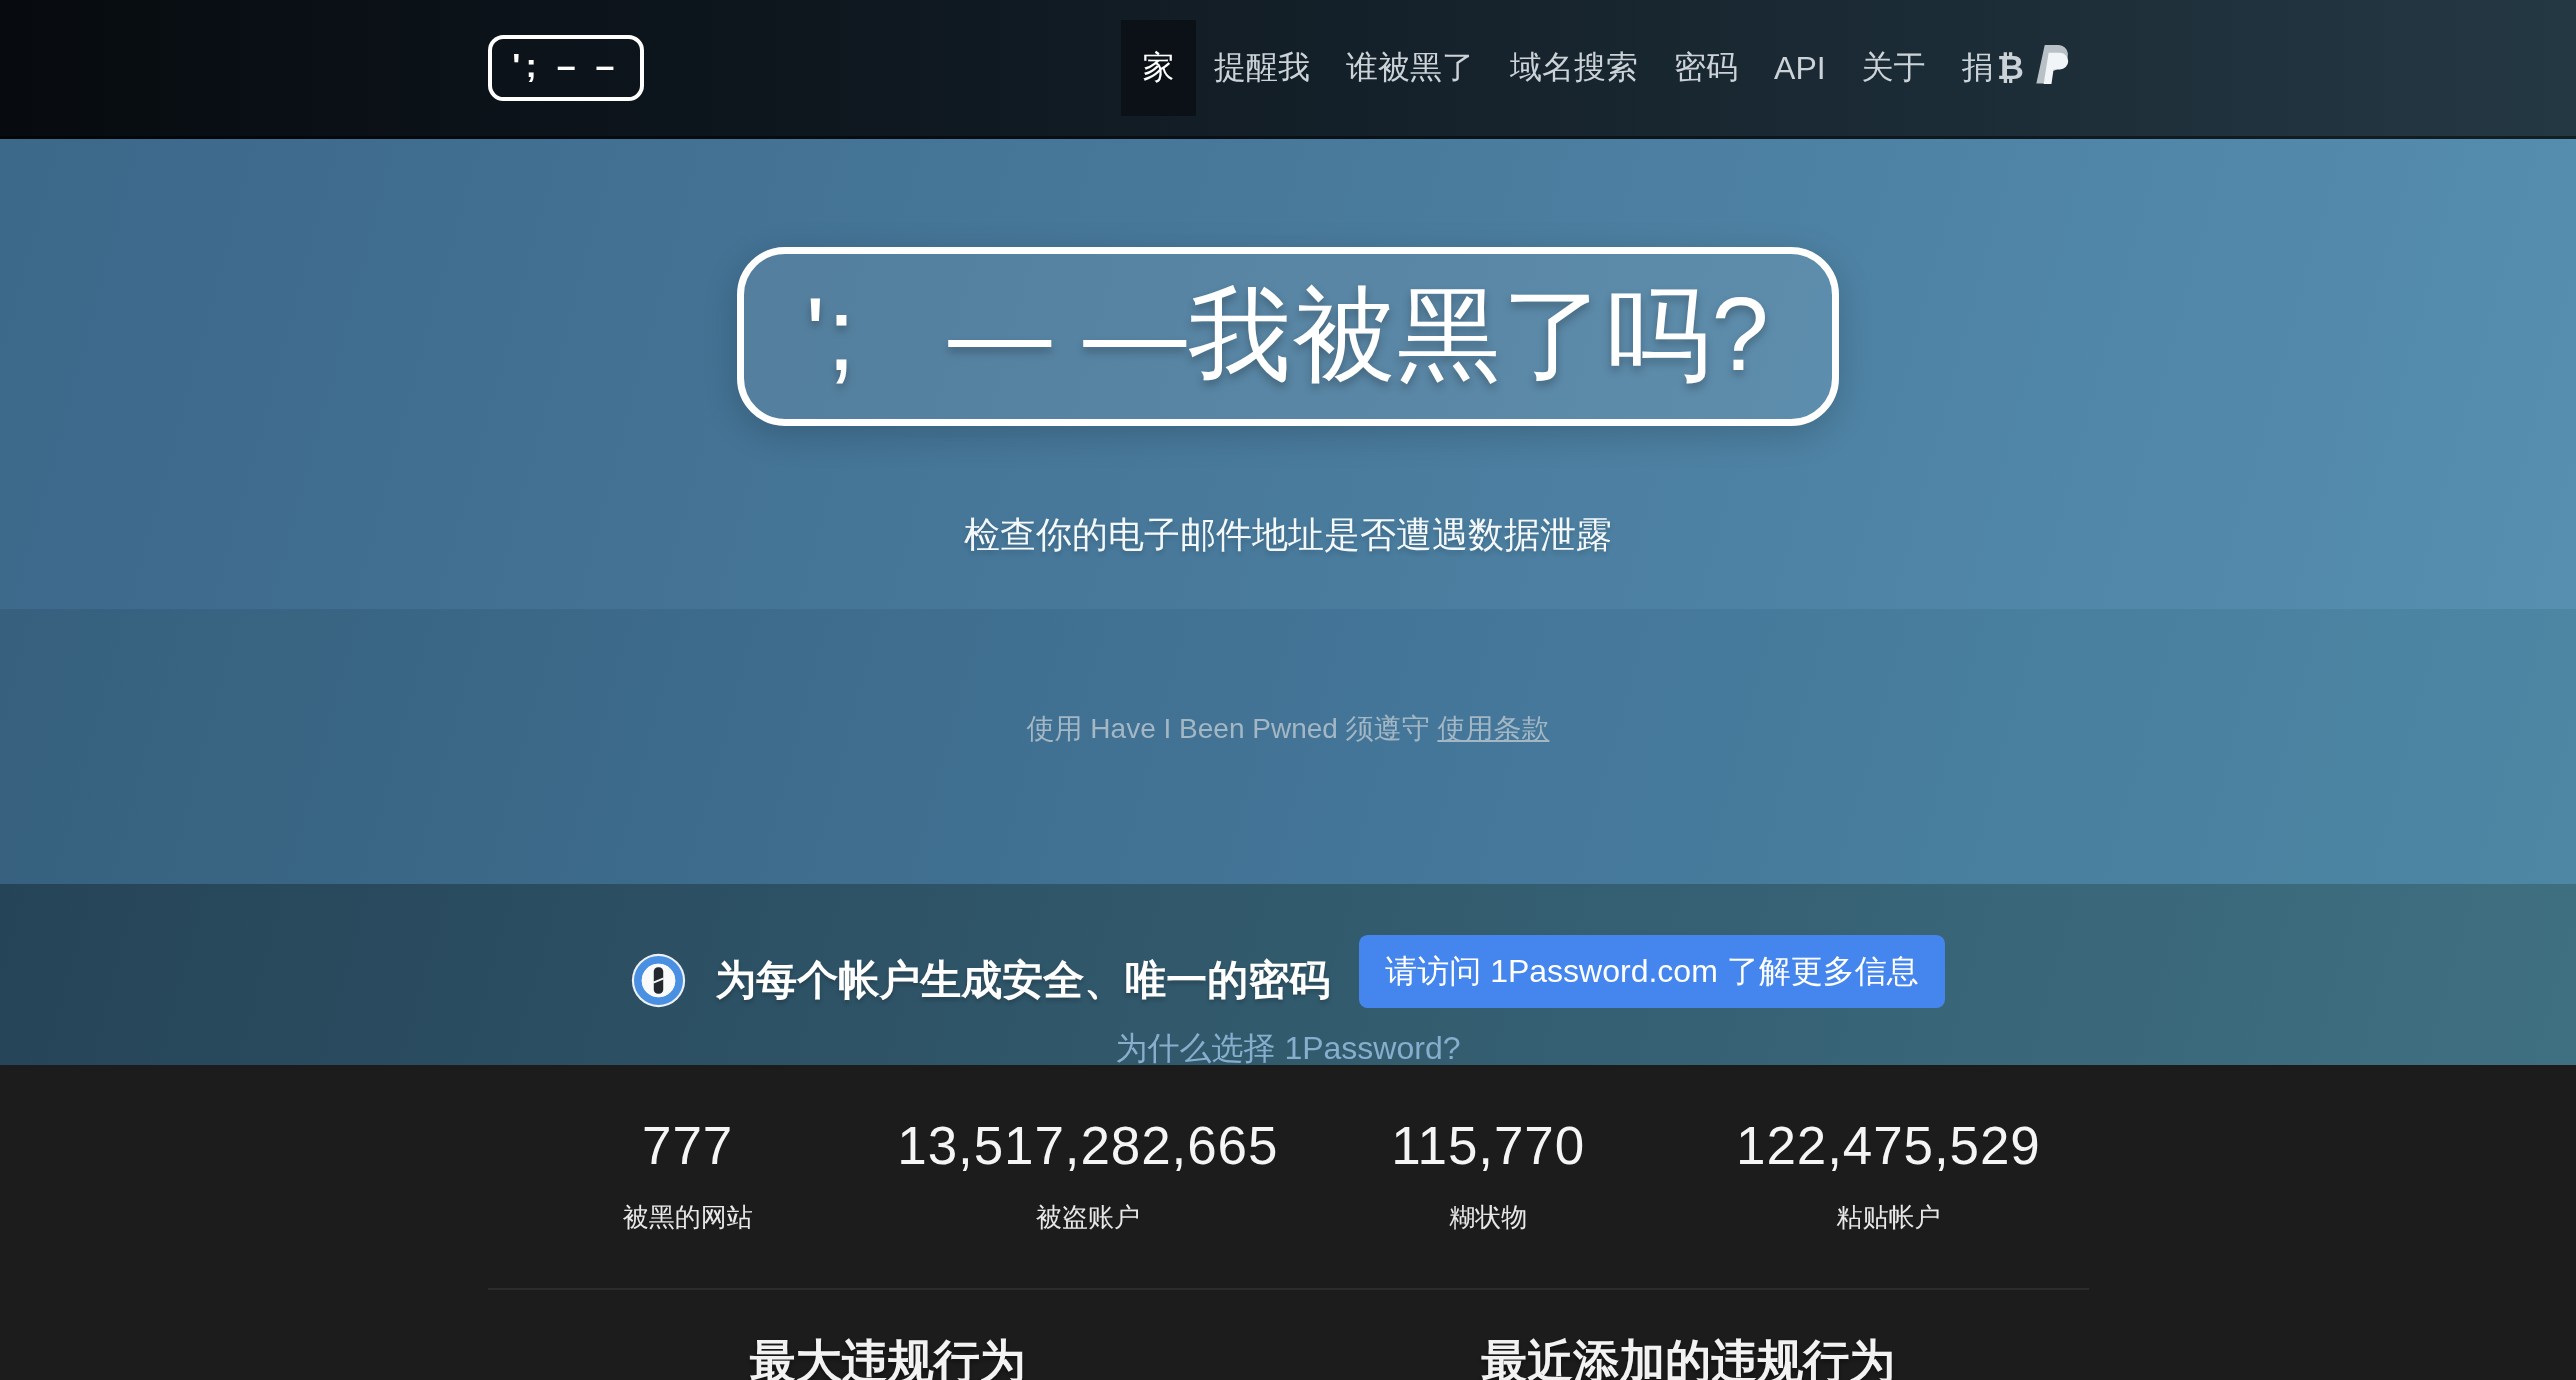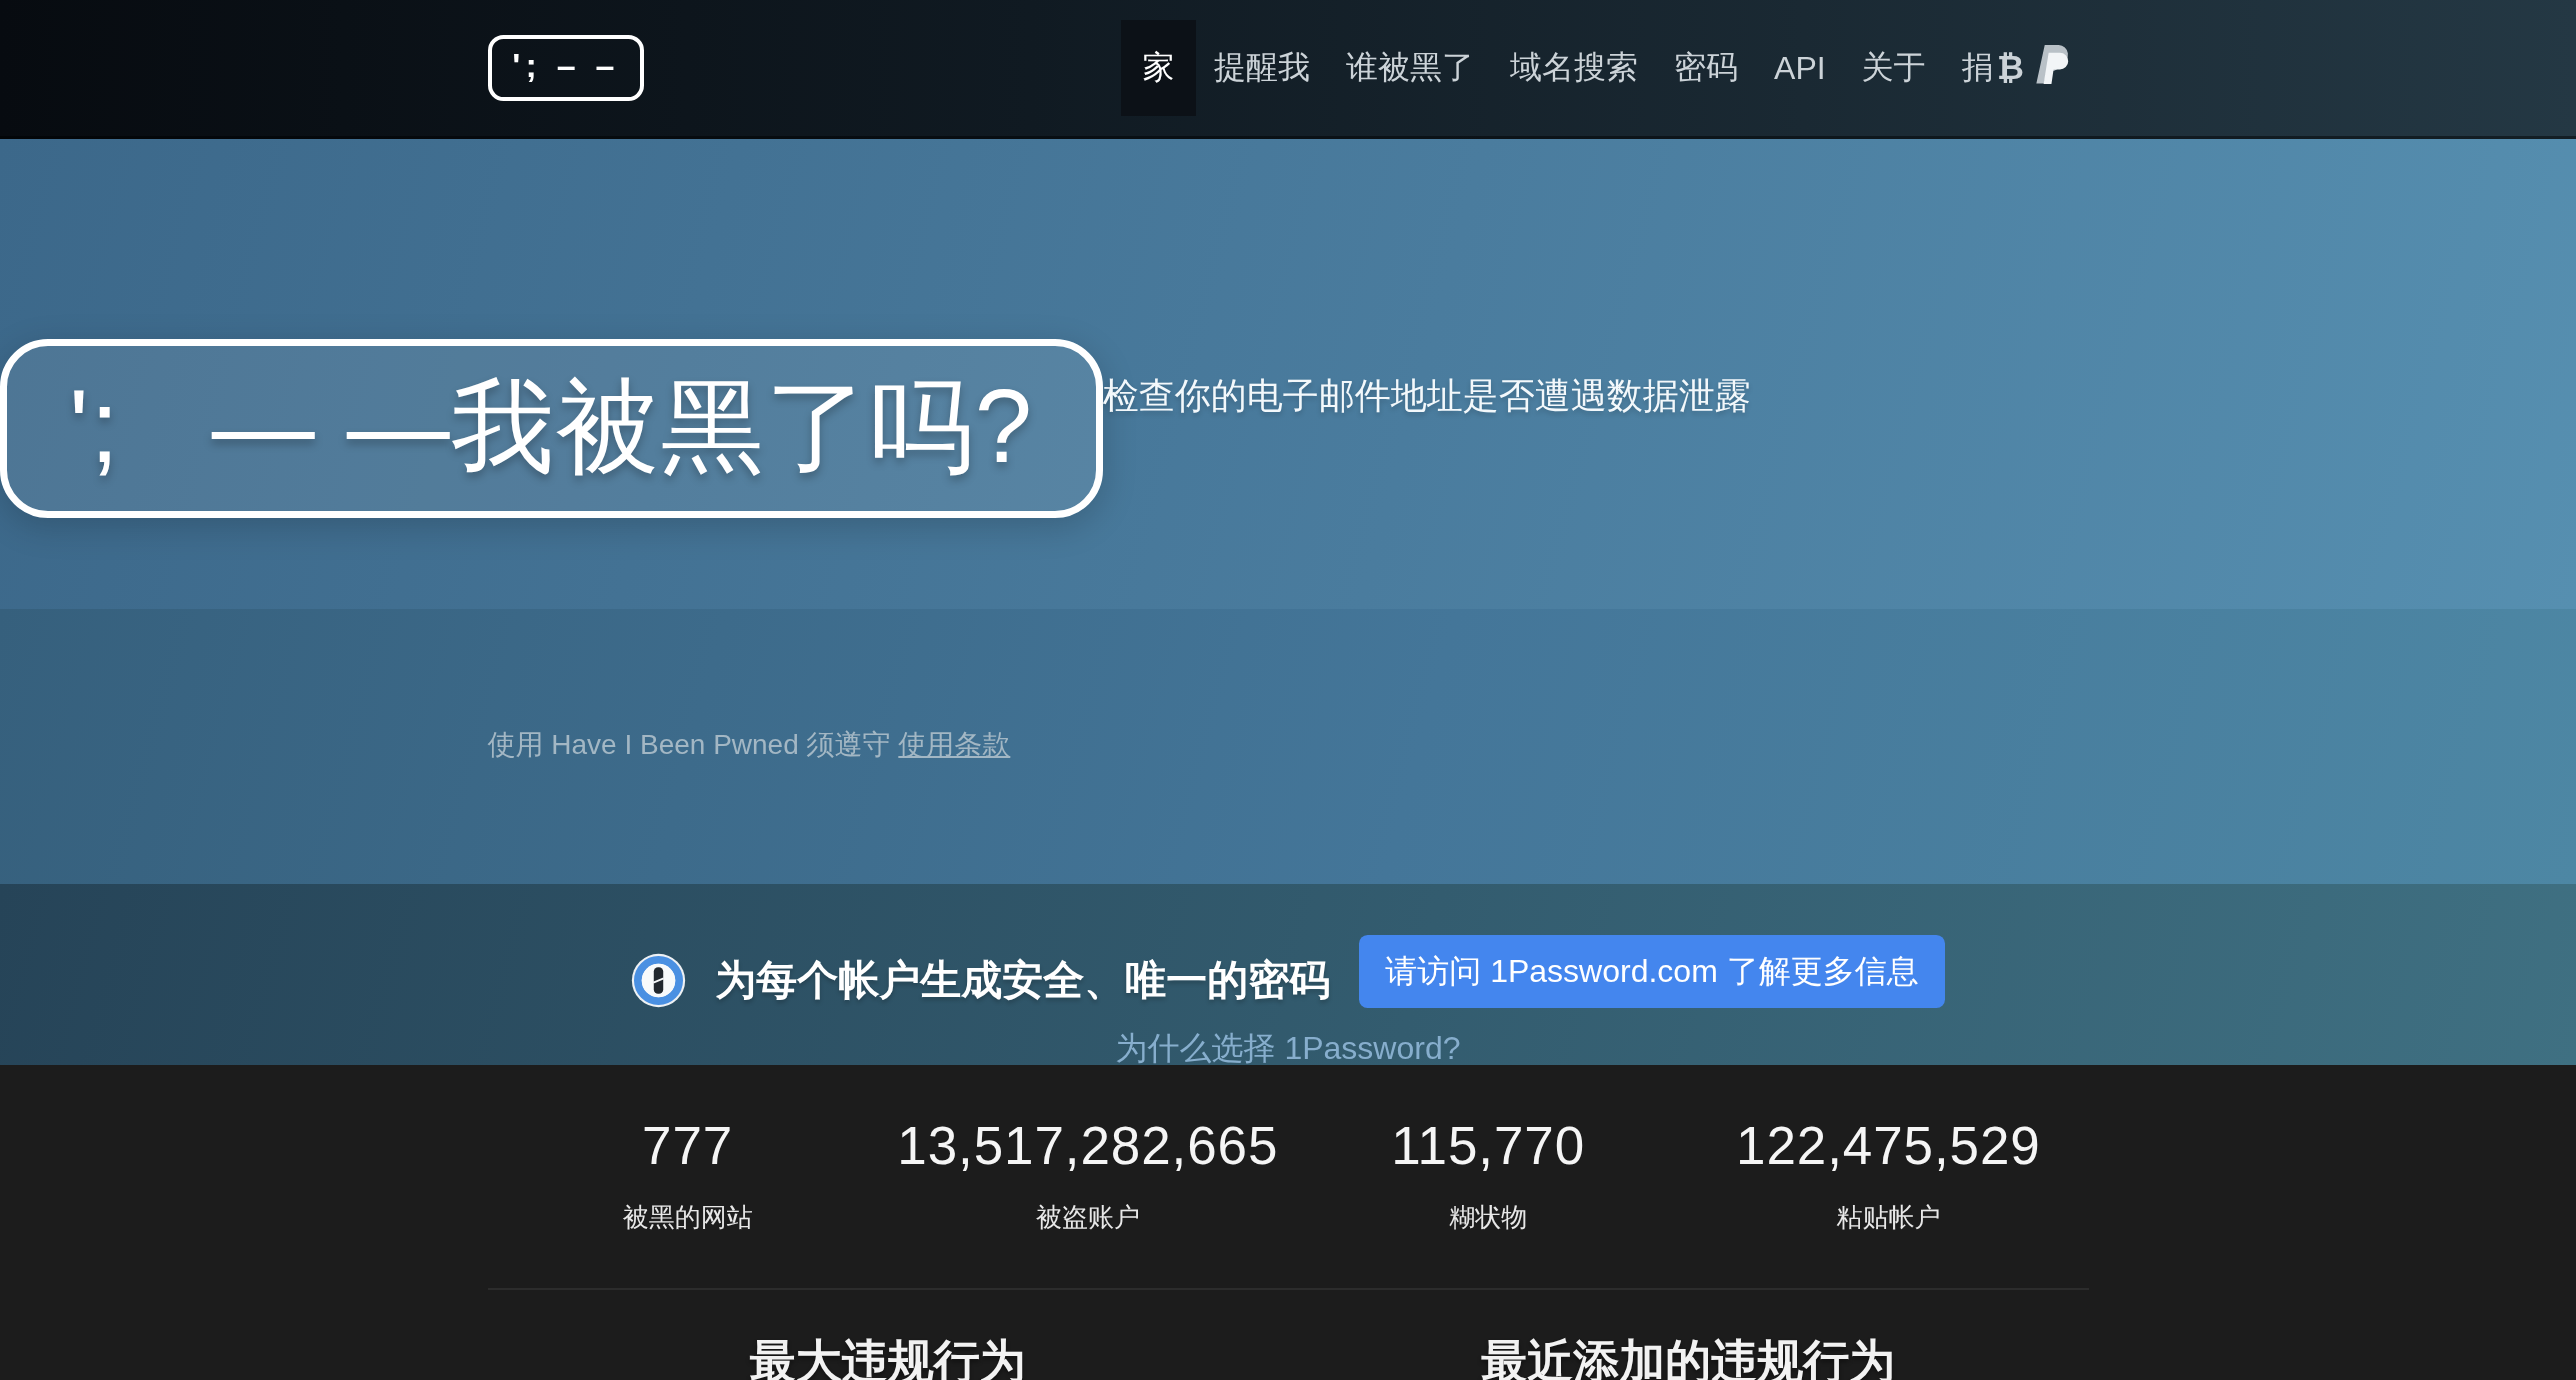--- a/index.html
+++ b/index.html
@@ -46,21 +46,21 @@
     color: #ffffff;
     padding: 26px 21.5px;
   }
   .btc { font-weight: bold; font-size: 33px; margin-left: 3.4px; color: #ccd3d8; }
   .paypal-icon { margin-left: 8.6px; display: inline-block; }
 
   
   .hero {
     height: 470px;
     background: linear-gradient(105deg, #3c688a 0%, #4a7c9e 55%, #568fb0 100%);
-    display: flex; flex-direction: row; align-items: center;
+    display: flex; flex-direction: column; align-items: center; gap: 40px;
   }
   .hero-title-box {
     margin-top: 108px;
     height: 179px;
     display: flex; align-items: center;
     border: 7.7px solid #ffffff;
     border-radius: 48px;
     background: rgba(255,255,255,0.09);
     box-shadow: 0 8.6px 34px rgba(0,0,0,0.18);
     padding: 0 62px;
@@ -108,21 +108,22 @@
   .search-button {
     width: 303px;
     border: none;
     background: #3a5766;
     color: #ffffff;
     font-size: 43px;
     cursor: pointer;
     font-family: "Liberation Sans", "DejaVu Sans", sans-serif;
   }
   .terms-line {
-    margin-top: 62px;
+    margin-top: 46px;
+    text-align: center;
     font-size: 28px;
     color: #a3b7c4;
   }
   .terms-line a {
     color: #a3b7c4;
     text-decoration: underline;
     cursor: pointer;
   }
 
   

